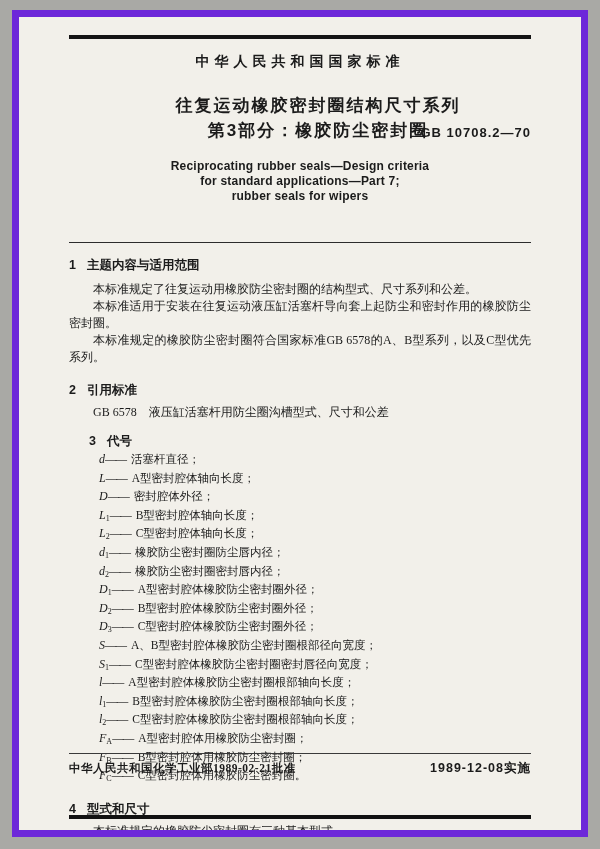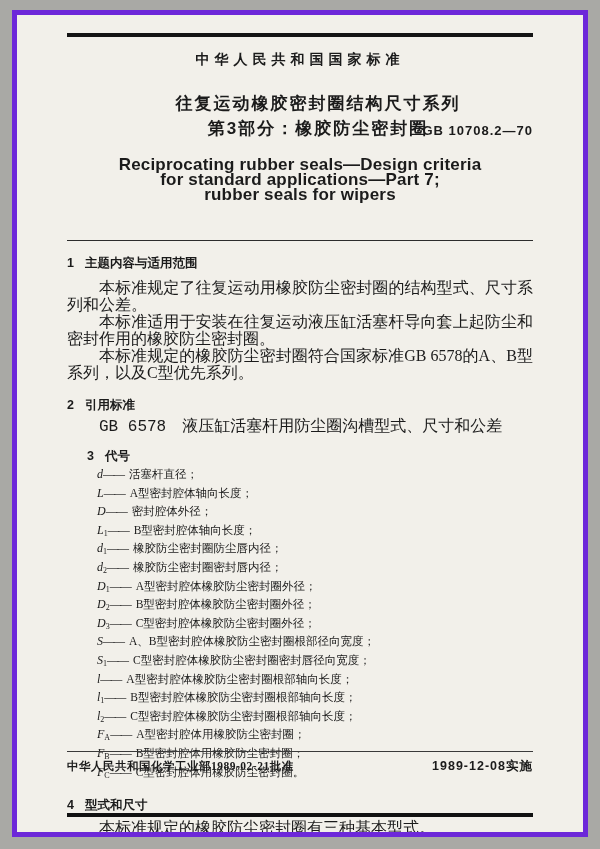--- a/index.html
+++ b/index.html
@@ -5,21 +5,21 @@
   html,body { margin:0; padding:0; }
   body {
     width:600px; height:849px; position:relative;
     background:#a9a9a5;
     font-family:"Liberation Serif", serif;
     color:#1b1b1b;
   }
   .scan-page {
     position:absolute; left:12px; right:12px; top:10px; bottom:12px;
     background:#f2f0ea;
-    border:5px solid #6d28d9;
+    border:7px solid #6d28d9;
     overflow:hidden;
   }
   .rule-thick-top { height:4px; background:#141414; margin:18px 50px 0 50px; }
   .doc-header {
     margin-top:12px; text-align:center;
     font-family:"Liberation Sans", sans-serif;
     font-weight:bold; font-size:14px; line-height:20px; letter-spacing:5px;
   }
   .title-block { position:relative; margin-top:22px; text-align:center;padding-left:36px; }
   .title-line {
@@ -27,37 +27,37 @@
     font-weight:bold; font-size:17px; line-height:25px; letter-spacing:2px;
   }
   .standard-no {
     position:absolute; right:50px; bottom:3px;
     font-family:"Liberation Sans", sans-serif;
     font-weight:bold; font-size:13px; letter-spacing:1px;
   }
   .en-title {
     margin-top:16px; text-align:center;
     font-family:"Liberation Sans", sans-serif;
-    font-weight:bold; font-size:17px; line-height:15px; letter-spacing:0.2px;
+    font-weight:bold; font-size:12px; line-height:15px; letter-spacing:0.2px;
   }
   .rule-thin { height:1px; background:#2c2c2c; margin:38px 50px 0 50px; }
   .content { padding:0 50px; }
   .sec-heading {
     margin-top:14px;
     font-family:"Liberation Sans", sans-serif;
     font-weight:bold; font-size:12.5px; line-height:16px;
   }
   .sec-heading .sec-no { display:inline-block; min-width:18px; }
   .sec-paras { margin-top:8px; }
   .para {
-    font-size:16px; line-height:17px; text-indent:2em; margin:0;
+    font-size:12px; line-height:17px; text-indent:2em; margin:0;
     text-align:justify;
   }
   .s2-head { margin-top:16px; }
-  .s2-para { margin-top:6px;font-family:Liberation Mono, monospace; }
+  .s2-para { margin-top:6px; }
   .s3-head { margin-top:12px;margin-left:20px; }
   .s4-head { margin-top:14px; }
   .s4-paras { margin-top:6px; }
   .symbols { margin-top:3px; }
   .sym-row { font-size:11.5px; line-height:14.6px; padding-left:30px; white-space:nowrap; }
   .sym-row .sym {
     font-family:"Liberation Serif", serif; font-style:italic; font-size:12px;
   }
   .sym-row .sym sub { font-style:normal; font-size:8px; vertical-align:-2px; letter-spacing:0; }
   .sym-row .dash { letter-spacing:-1px; }
@@ -111,20 +111,21 @@
     <p class="para s2-para">GB 6578　液压缸活塞杆用防尘圈沟槽型式、尺寸和公差</p>
 
     <div class="sec-heading s3-head">
       <span class="sec-no">3</span><span class="sec-title">代号</span>
     </div>
     <div class="symbols">
       <div class="sym-row"><span class="sym"><i>d</i><sub></sub></span><span class="dash">——</span><span class="sym-desc">活塞杆直径；</span></div>
       <div class="sym-row"><span class="sym"><i>L</i><sub></sub></span><span class="dash">——</span><span class="sym-desc">A型密封腔体轴向长度；</span></div>
       <div class="sym-row"><span class="sym"><i>D</i><sub></sub></span><span class="dash">——</span><span class="sym-desc">密封腔体外径；</span></div>
       <div class="sym-row"><span class="sym"><i>L</i><sub>1</sub></span><span class="dash">——</span><span class="sym-desc">B型密封腔体轴向长度；</span></div>
+      <div class="sym-row"><span class="sym"><i>L</i><sub>2</sub></span><span class="dash">——</span><span class="sym-desc">C型密封腔体轴向长度；</span></div>
       <div class="sym-row"><span class="sym"><i>d</i><sub>1</sub></span><span class="dash">——</span><span class="sym-desc">橡胶防尘密封圈防尘唇内径；</span></div>
       <div class="sym-row"><span class="sym"><i>d</i><sub>2</sub></span><span class="dash">——</span><span class="sym-desc">橡胶防尘密封圈密封唇内径；</span></div>
       <div class="sym-row"><span class="sym"><i>D</i><sub>1</sub></span><span class="dash">——</span><span class="sym-desc">A型密封腔体橡胶防尘密封圈外径；</span></div>
       <div class="sym-row"><span class="sym"><i>D</i><sub>2</sub></span><span class="dash">——</span><span class="sym-desc">B型密封腔体橡胶防尘密封圈外径；</span></div>
       <div class="sym-row"><span class="sym"><i>D</i><sub>3</sub></span><span class="dash">——</span><span class="sym-desc">C型密封腔体橡胶防尘密封圈外径；</span></div>
       <div class="sym-row"><span class="sym"><i>S</i><sub></sub></span><span class="dash">——</span><span class="sym-desc">A、B型密封腔体橡胶防尘密封圈根部径向宽度；</span></div>
       <div class="sym-row"><span class="sym"><i>S</i><sub>1</sub></span><span class="dash">——</span><span class="sym-desc">C型密封腔体橡胶防尘密封圈密封唇径向宽度；</span></div>
       <div class="sym-row"><span class="sym"><i>l</i><sub></sub></span><span class="dash">——</span><span class="sym-desc">A型密封腔体橡胶防尘密封圈根部轴向长度；</span></div>
       <div class="sym-row"><span class="sym"><i>l</i><sub>1</sub></span><span class="dash">——</span><span class="sym-desc">B型密封腔体橡胶防尘密封圈根部轴向长度；</span></div>
       <div class="sym-row"><span class="sym"><i>l</i><sub>2</sub></span><span class="dash">——</span><span class="sym-desc">C型密封腔体橡胶防尘密封圈根部轴向长度；</span></div>

